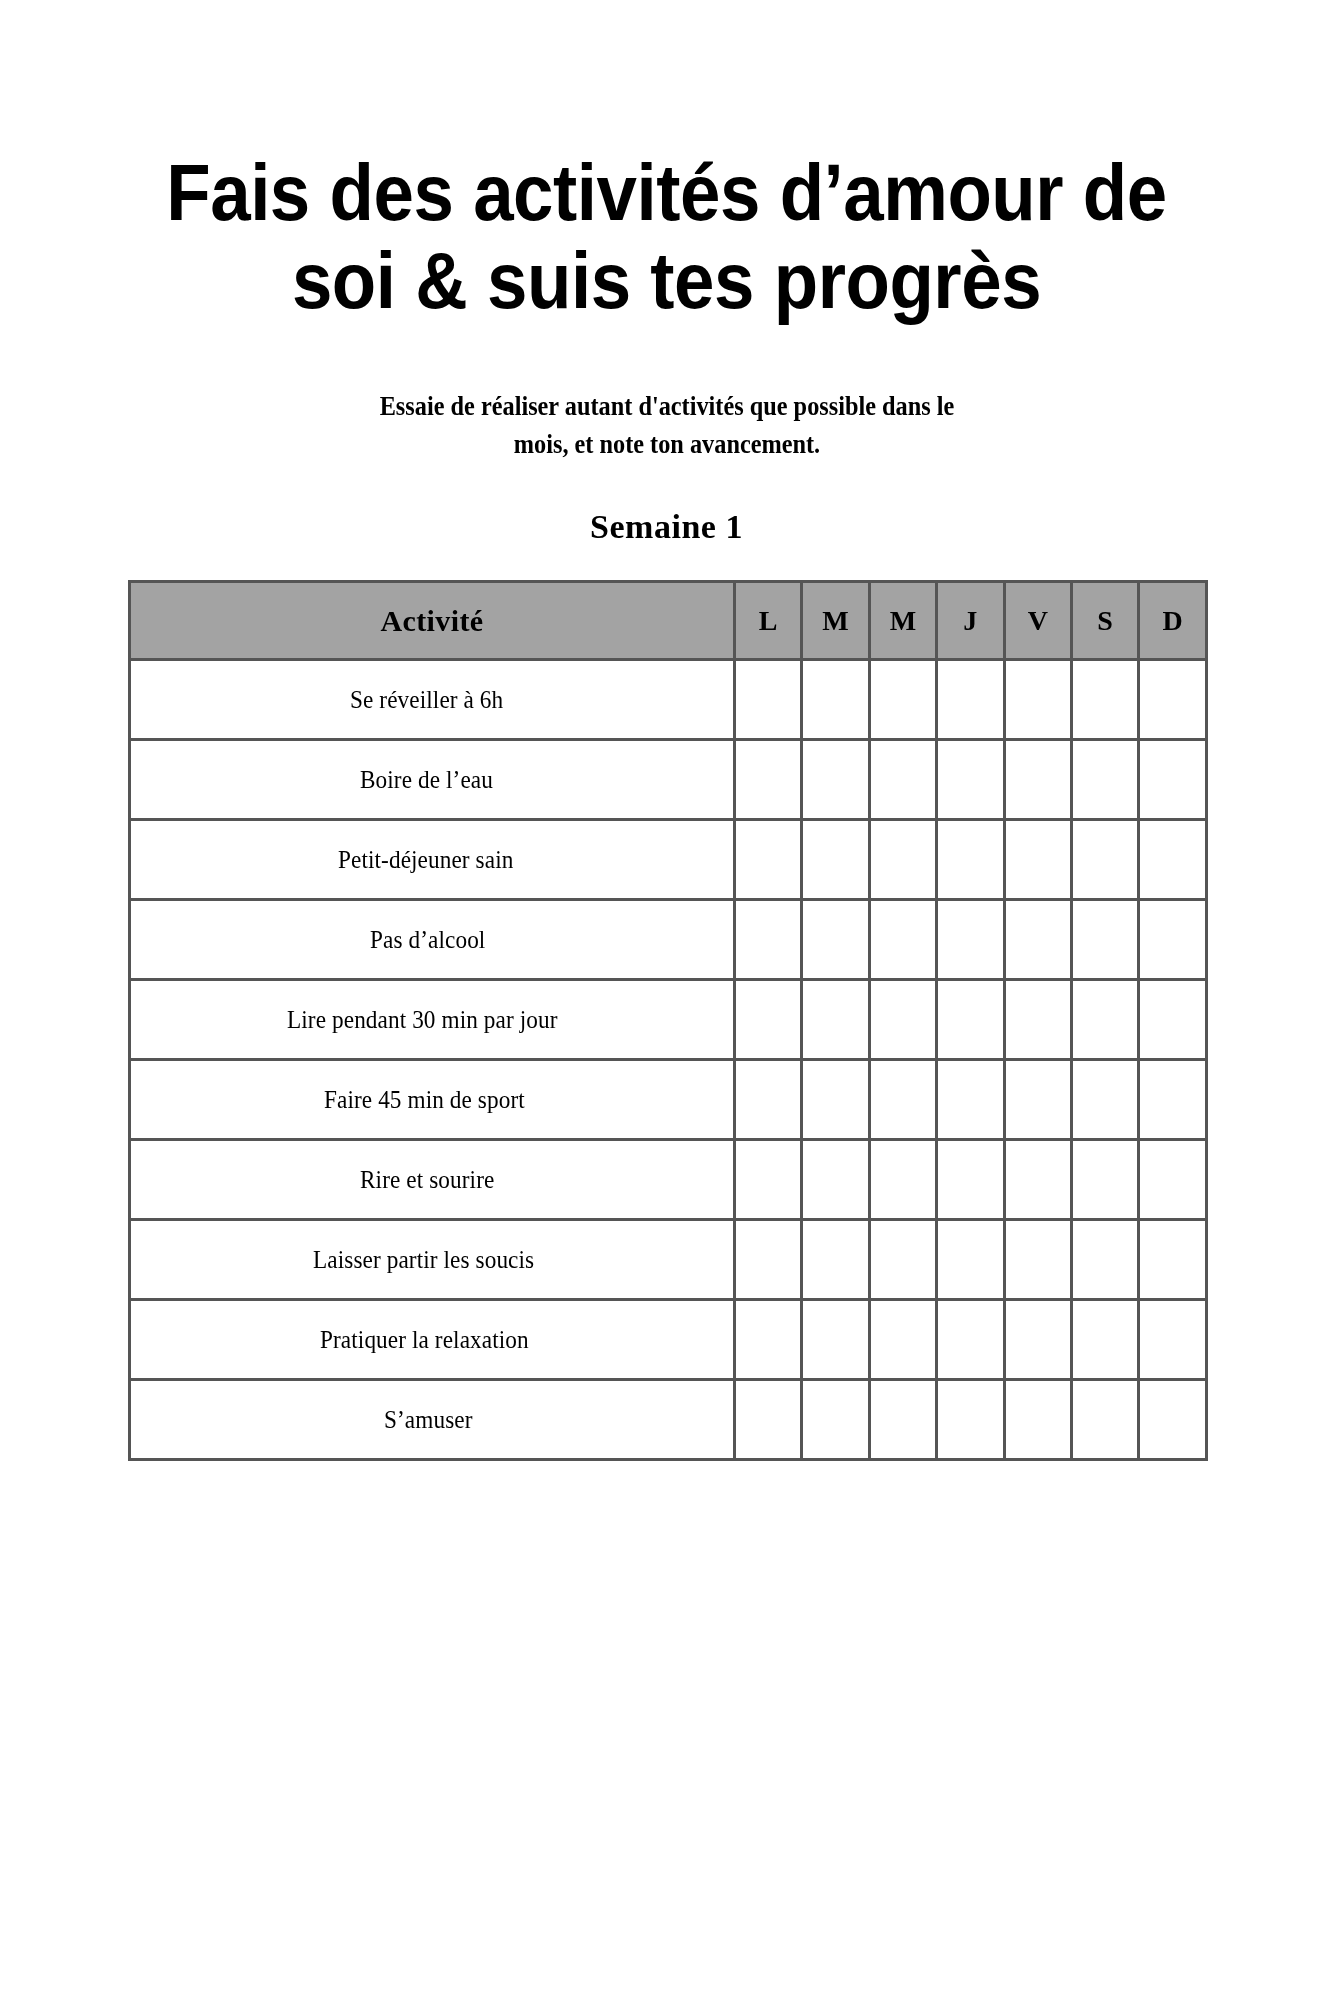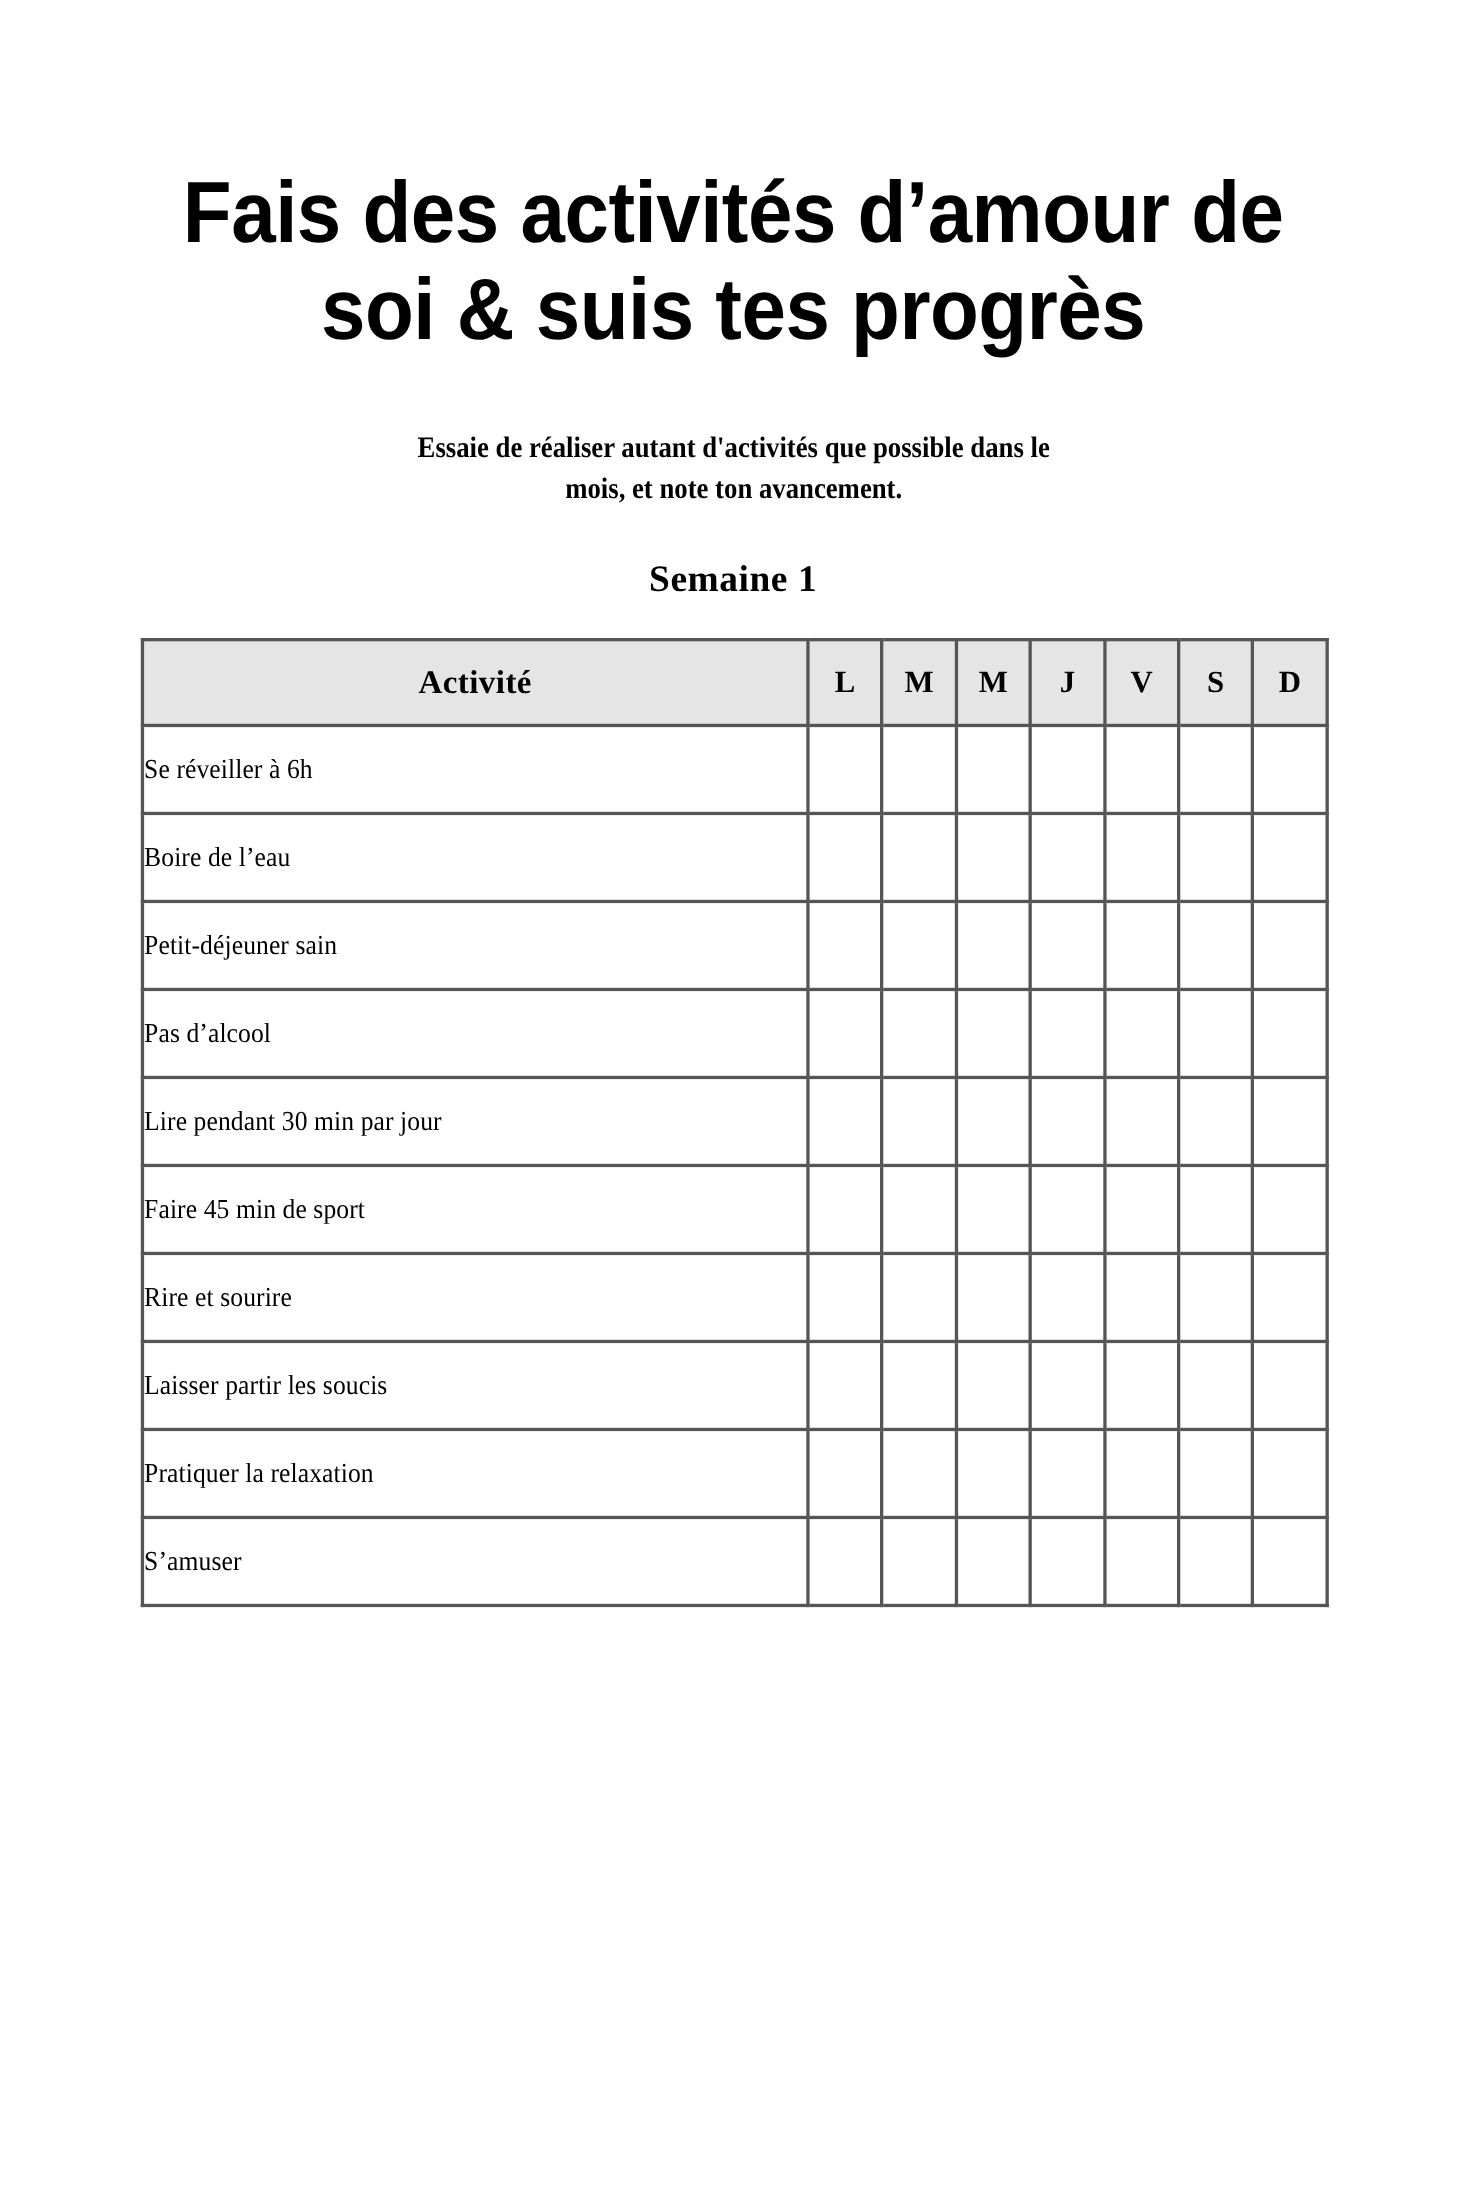--- a/index.html
+++ b/index.html
@@ -90,38 +90,38 @@
   table.tracker th,
   table.tracker td {
     border: 3px solid #555555;
     padding: 0;
     vertical-align: middle;
   }
   col.c-activity { width: 605px; }
   col.c-day      { width: 67.4px; }
 
   thead th {
-    background: #e5e5e5;
+    background: #a3a3a3;
     height: 75px;
   }
   th.head-activity {
     text-align: center;
     font-family: "Liberation Serif", "DejaVu Serif", serif;
     font-weight: 700;
     font-size: 30px;
     letter-spacing: 0.4px;
   }
   th.head-day {
     text-align: center;
     font-family: "Liberation Serif", "DejaVu Serif", serif;
     font-weight: 700;
     font-size: 28px;
   }
 
-  tbody tr { height: 80px; }
+  tbody tr { height: 80px; text-align: center; }
   td.cell-activity {
     font-family: "Liberation Serif", "DejaVu Serif", serif;
     font-weight: 400;
     font-size: 25px;
     padding-left: 118px;
     padding-right: 10px;
     letter-spacing: 0.1px;
     white-space: nowrap;
   }
   td.cell-activity > span {

